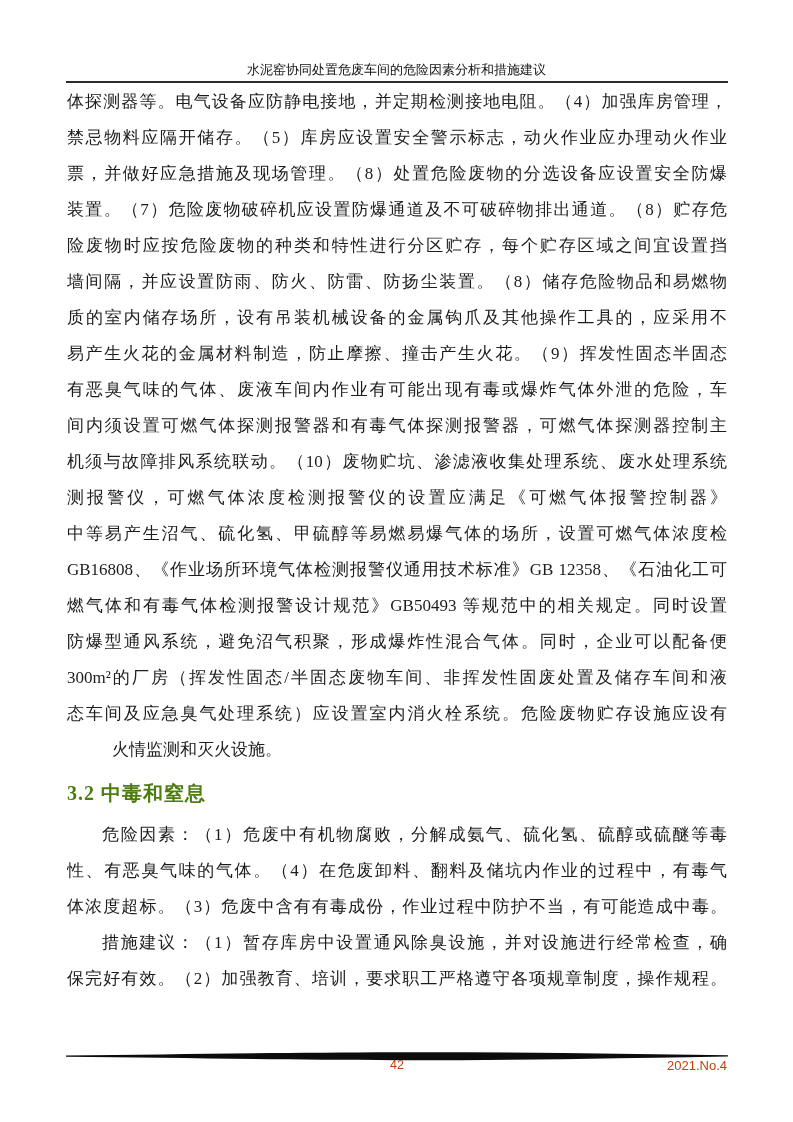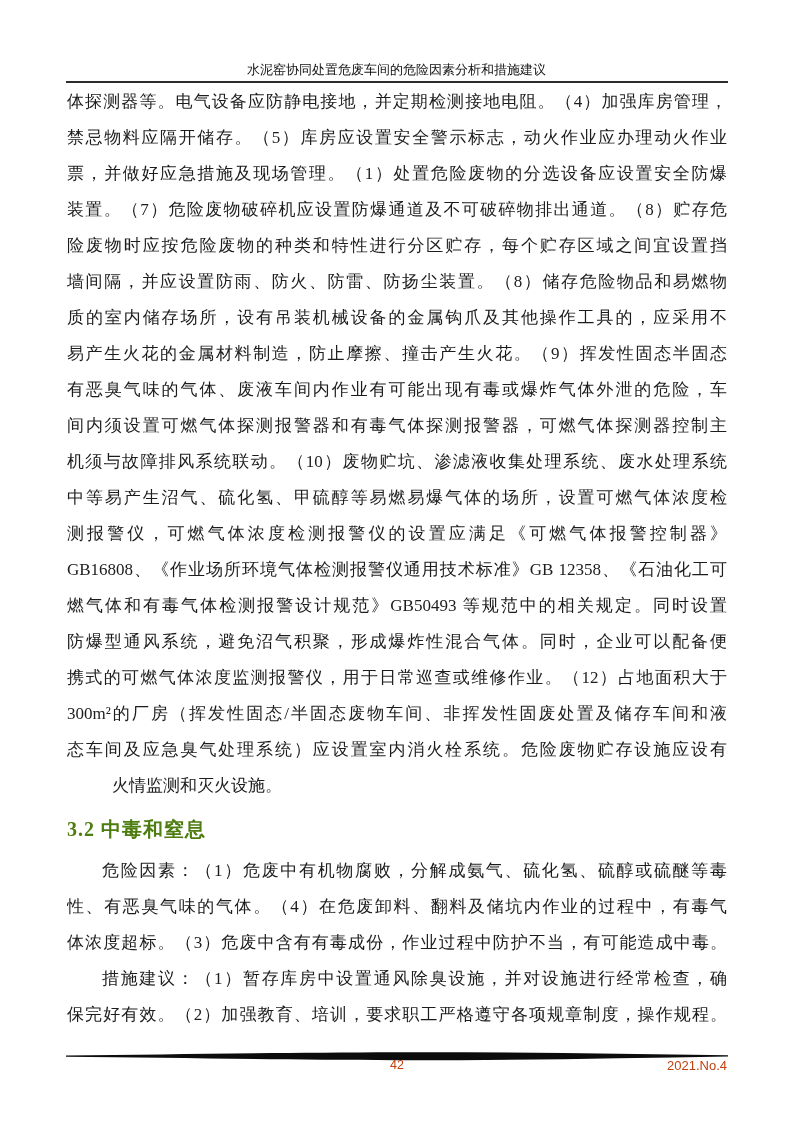--- a/index.html
+++ b/index.html
@@ -105,35 +105,34 @@
 <body>
 
 <div class="page">
 
   <div class="running-head">水泥窑协同处置危废车间的危险因素分析和措施建议</div>
   <div class="header-rule"></div>
 
   <div class="text-col">
     <div class="bline">体探测器等。电气设备应防静电接地，并定期检测接地电阻。（4）加强库房管理，</div>
     <div class="bline">禁忌物料应隔开储存。（5）库房应设置安全警示标志，动火作业应办理动火作业</div>
-    <div class="bline">票，并做好应急措施及现场管理。（1）处置危险废物的分选设备应设置安全防爆</div>
+    <div class="bline">票，并做好应急措施及现场管理。（8）处置危险废物的分选设备应设置安全防爆</div>
     <div class="bline">装置。（7）危险废物破碎机应设置防爆通道及不可破碎物排出通道。（8）贮存危</div>
     <div class="bline">险废物时应按危险废物的种类和特性进行分区贮存，每个贮存区域之间宜设置挡</div>
     <div class="bline">墙间隔，并应设置防雨、防火、防雷、防扬尘装置。（8）储存危险物品和易燃物</div>
     <div class="bline">质的室内储存场所，设有吊装机械设备的金属钩爪及其他操作工具的，应采用不</div>
     <div class="bline">易产生火花的金属材料制造，防止摩擦、撞击产生火花。（9）挥发性固态半固态</div>
     <div class="bline">有恶臭气味的气体、废液车间内作业有可能出现有毒或爆炸气体外泄的危险，车</div>
     <div class="bline">间内须设置可燃气体探测报警器和有毒气体探测报警器，可燃气体探测器控制主</div>
     <div class="bline">机须与故障排风系统联动。（10）废物贮坑、渗滤液收集处理系统、废水处理系统</div>
+    <div class="bline">测报警仪，可燃气体浓度检测报警仪的设置应满足《可燃气体报警控制器》</div>
     <div class="bline">中等易产生沼气、硫化氢、甲硫醇等易燃易爆气体的场所，设置可燃气体浓度检</div>
-    <div class="bline">测报警仪，可燃气体浓度检测报警仪的设置应满足《可燃气体报警控制器》</div>
     <div class="bline">GB16808、《作业场所环境气体检测报警仪通用技术标准》GB 12358、《石油化工可</div>
     <div class="bline">燃气体和有毒气体检测报警设计规范》GB50493 等规范中的相关规定。同时设置</div>
     <div class="bline">防爆型通风系统，避免沼气积聚，形成爆炸性混合气体。同时，企业可以配备便</div>
-    <div class="bline">携式的可燃气体浓度监测报警仪，用于日常巡查或维修作业。（12）占地面积大于</div>
     <div class="bline">300m²的厂房（挥发性固态/半固态废物车间、非挥发性固废处置及储存车间和液</div>
     <div class="bline">态车间及应急臭气处理系统）应设置室内消火栓系统。危险废物贮存设施应设有</div>
     <div class="bline short">火情监测和灭火设施。</div>
 
     <div class="section-heading">3.2 中毒和窒息</div>
 
     <div class="para-gap"></div>
 
     <div class="bline indent">危险因素：（1）危废中有机物腐败，分解成氨气、硫化氢、硫醇或硫醚等毒</div>
     <div class="bline">性、有恶臭气味的气体。（4）在危废卸料、翻料及储坑内作业的过程中，有毒气</div>

